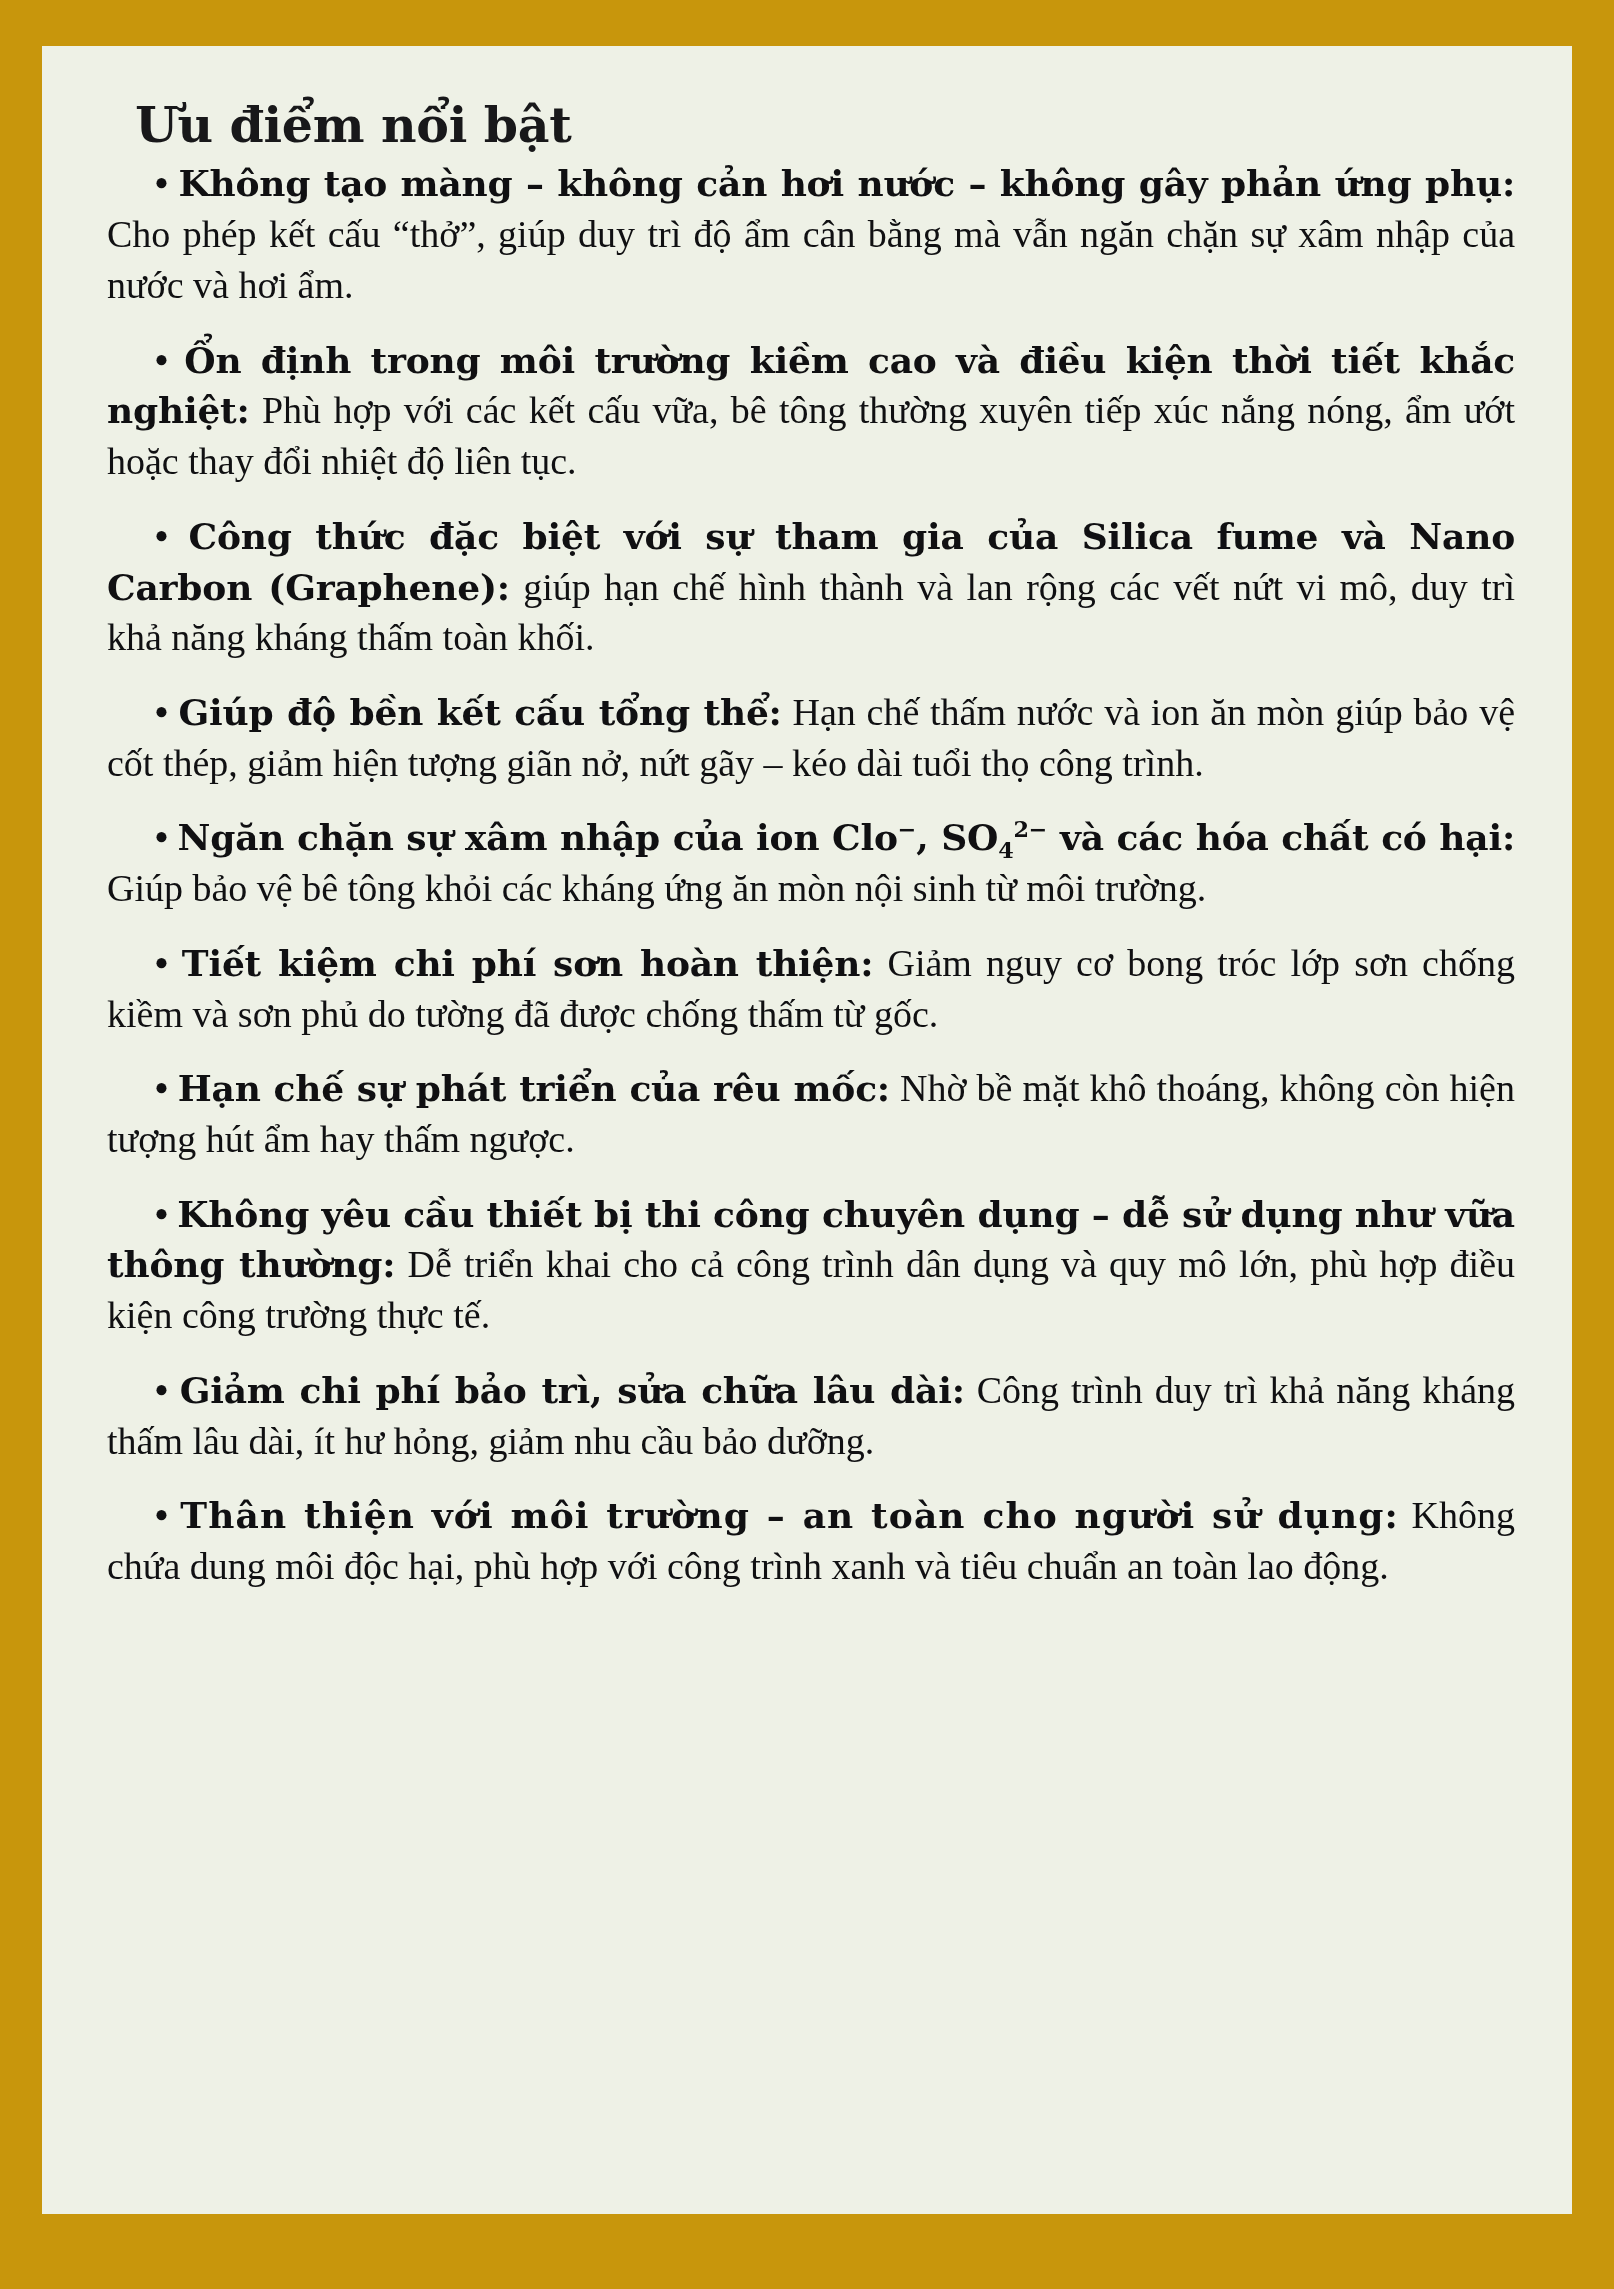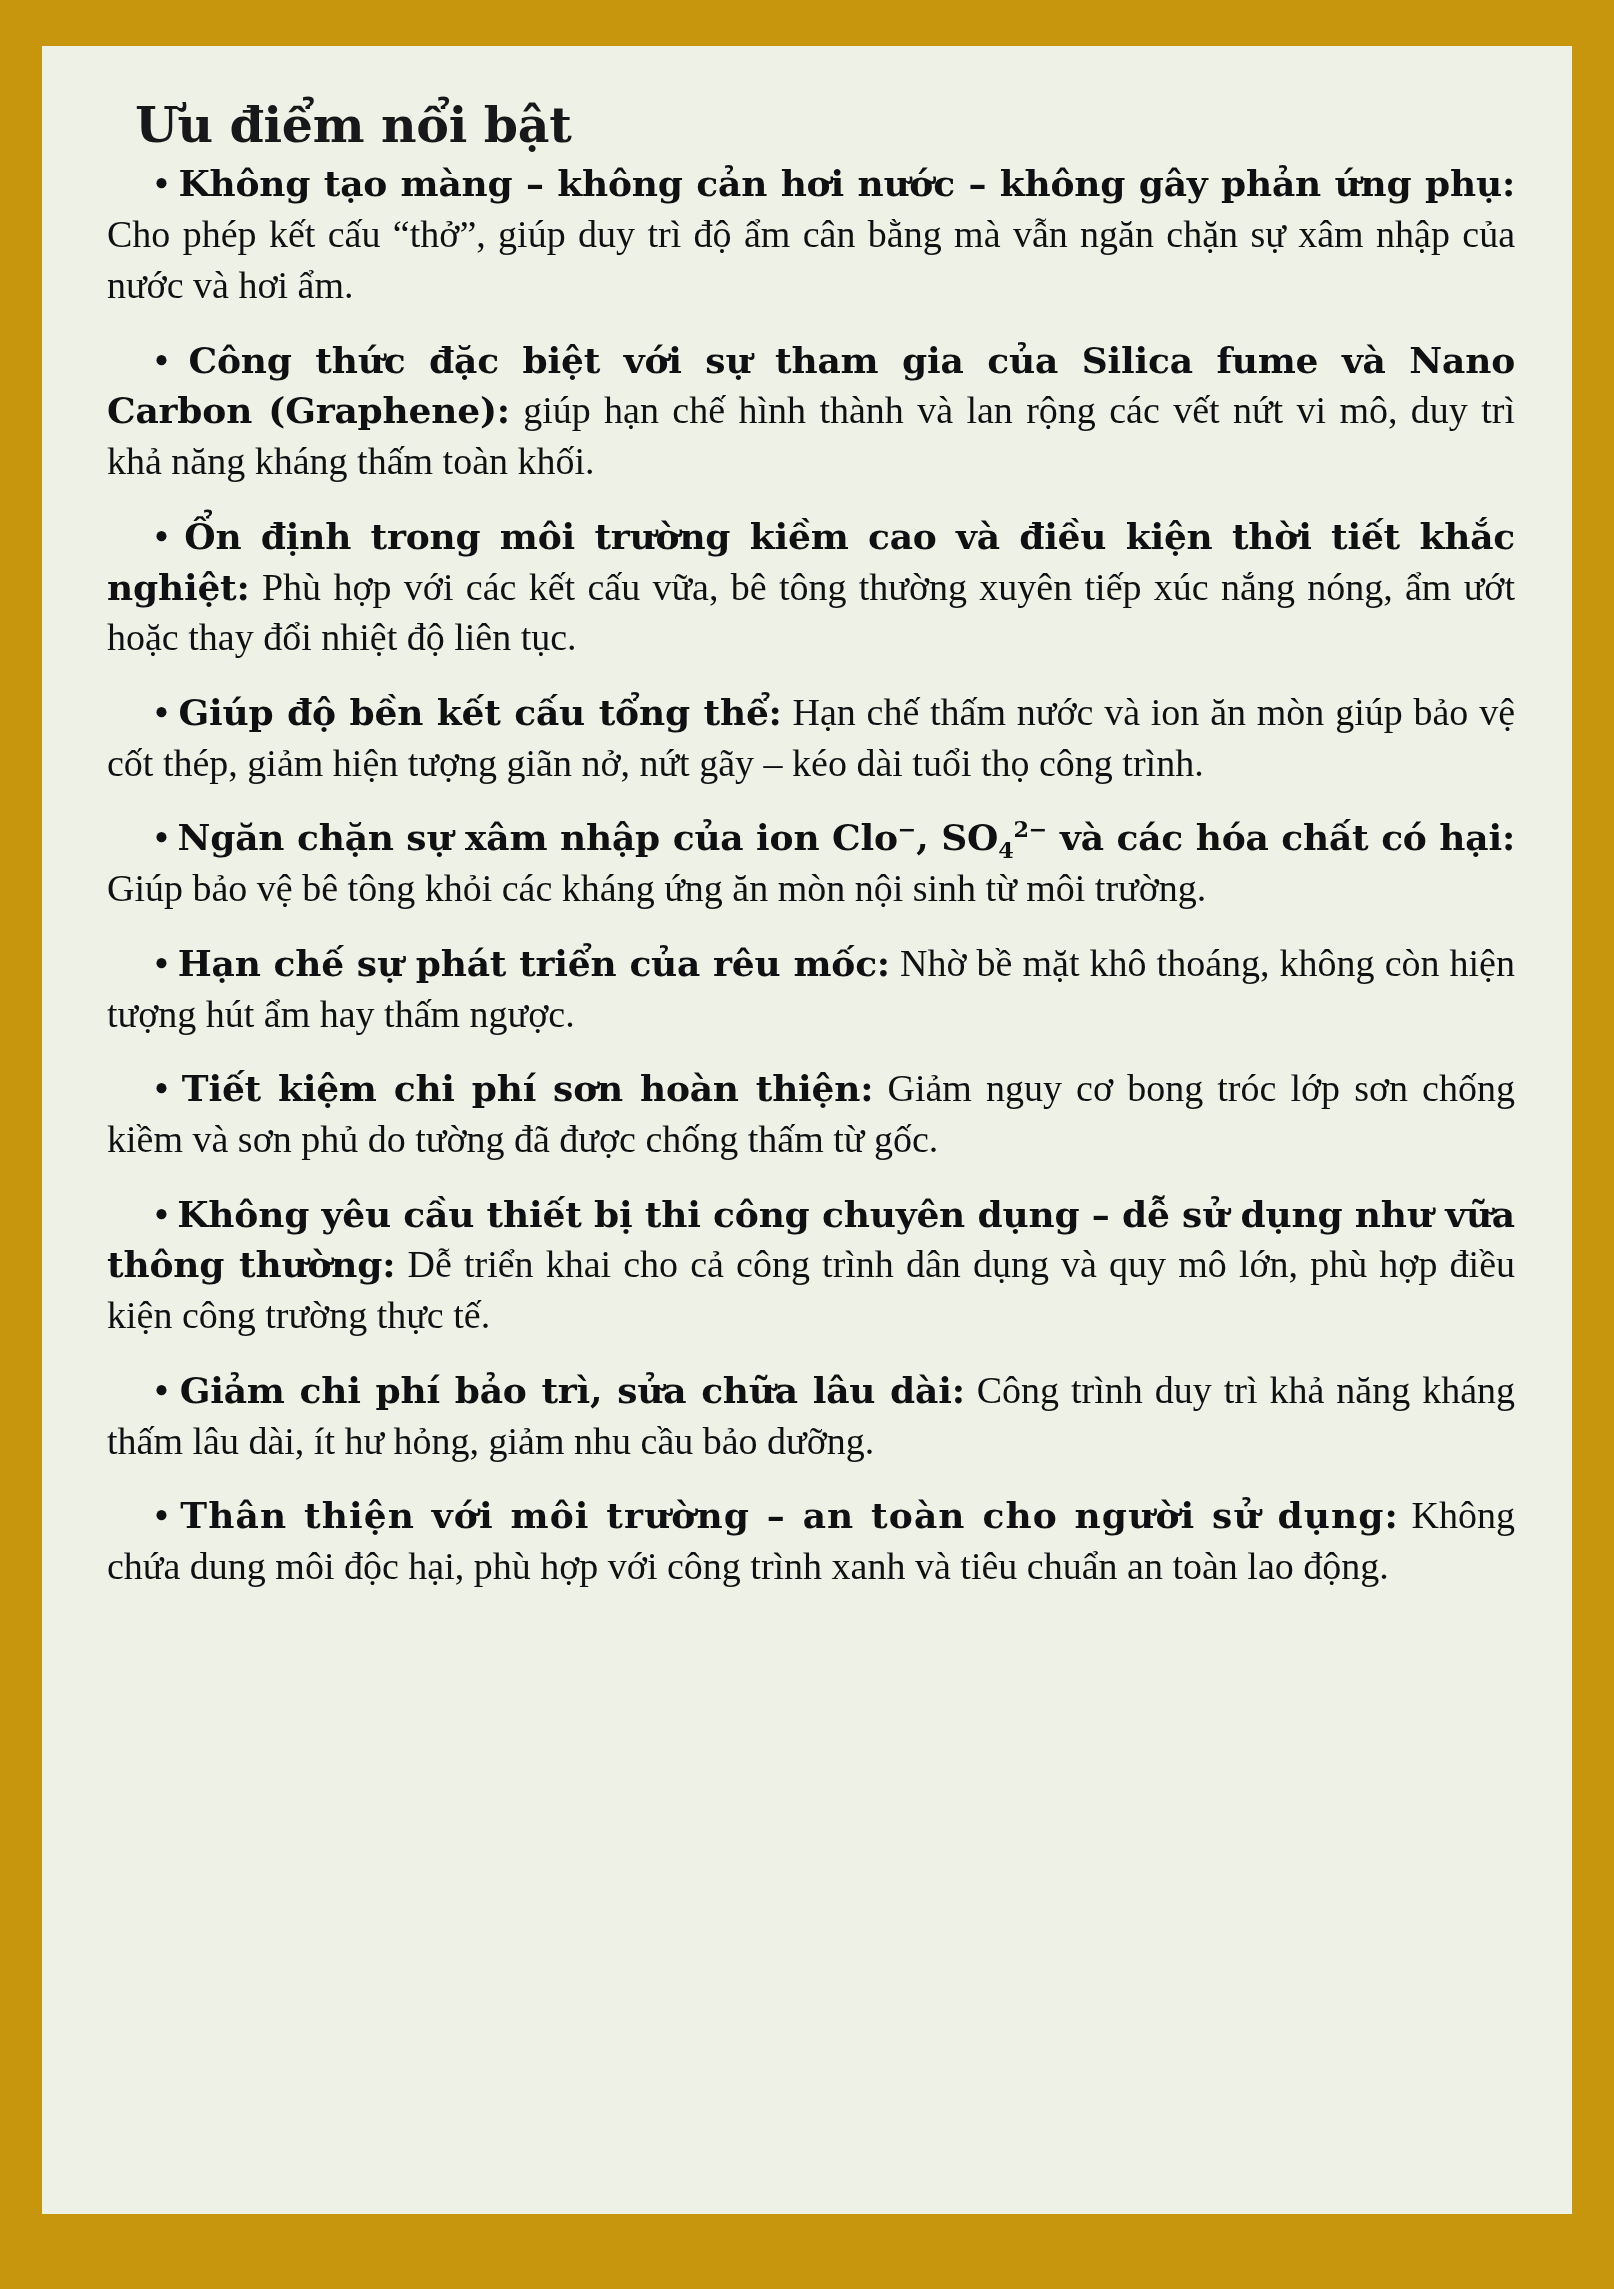--- a/index.html
+++ b/index.html
@@ -77,25 +77,25 @@
   }
 </style>
 </head>
 <body>
 
 <div class="page-frame">
   <div class="page-inner">
     <h1 class="doc-title">Ưu điểm nổi bật</h1>
     <ul class="bullets" id="bullet-list">
         <li class="bullet"><span class="dot">• </span><span class="lead">Không tạo màng – không cản hơi nước – không gây phản ứng phụ:</span><span class="rest"> Cho phép kết cấu “thở”, giúp duy trì độ ẩm cân bằng mà vẫn ngăn chặn sự xâm nhập của nước và hơi ẩm.</span></li>
+        <li class="bullet"><span class="dot">• </span><span class="lead">Ổn định trong môi trường kiềm cao và điều kiện thời tiết khắc nghiệt:</span><span class="rest"> Phù hợp với các kết cấu vữa, bê tông thường xuyên tiếp xúc nắng nóng, ẩm ướt hoặc thay đổi nhiệt độ liên tục.</span></li>
         <li class="bullet"><span class="dot">• </span><span class="lead">Công thức đặc biệt với sự tham gia của Silica fume và Nano Carbon (Graphene):</span><span class="rest"> giúp hạn chế hình thành và lan rộng các vết nứt vi mô, duy trì khả năng kháng thấm toàn khối.</span></li>
-        <li class="bullet"><span class="dot">• </span><span class="lead">Ổn định trong môi trường kiềm cao và điều kiện thời tiết khắc nghiệt:</span><span class="rest"> Phù hợp với các kết cấu vữa, bê tông thường xuyên tiếp xúc nắng nóng, ẩm ướt hoặc thay đổi nhiệt độ liên tục.</span></li>
         <li class="bullet"><span class="dot">• </span><span class="lead">Giúp độ bền kết cấu tổng thể:</span><span class="rest"> Hạn chế thấm nước và ion ăn mòn giúp bảo vệ cốt thép, giảm hiện tượng giãn nở, nứt gãy – kéo dài tuổi thọ công trình.</span></li>
         <li class="bullet"><span class="dot">• </span><span class="lead">Ngăn chặn sự xâm nhập của ion Clo<sup>−</sup>, SO<sub>4</sub><sup>2−</sup> và các hóa chất có hại:</span><span class="rest"> Giúp bảo vệ bê tông khỏi các kháng ứng ăn mòn nội sinh từ môi trường.</span></li>
+        <li class="bullet"><span class="dot">• </span><span class="lead">Tiết kiệm chi phí sơn hoàn thiện:</span><span class="rest"> Giảm nguy cơ bong tróc lớp sơn chống kiềm và sơn phủ do tường đã được chống thấm từ gốc.</span></li>
         <li class="bullet"><span class="dot">• </span><span class="lead">Hạn chế sự phát triển của rêu mốc:</span><span class="rest"> Nhờ bề mặt khô thoáng, không còn hiện tượng hút ẩm hay thấm ngược.</span></li>
-        <li class="bullet"><span class="dot">• </span><span class="lead">Tiết kiệm chi phí sơn hoàn thiện:</span><span class="rest"> Giảm nguy cơ bong tróc lớp sơn chống kiềm và sơn phủ do tường đã được chống thấm từ gốc.</span></li>
         <li class="bullet"><span class="dot">• </span><span class="lead">Không yêu cầu thiết bị thi công chuyên dụng – dễ sử dụng như vữa thông thường:</span><span class="rest"> Dễ triển khai cho cả công trình dân dụng và quy mô lớn, phù hợp điều kiện công trường thực tế.</span></li>
         <li class="bullet"><span class="dot">• </span><span class="lead">Giảm chi phí bảo trì, sửa chữa lâu dài:</span><span class="rest"> Công trình duy trì khả năng kháng thấm lâu dài, ít hư hỏng, giảm nhu cầu bảo dưỡng.</span></li>
         <li class="bullet spaced"><span class="dot">• </span><span class="lead">Thân thiện với môi trường – an toàn cho người sử dụng:</span><span class="rest"> Không chứa dung môi độc hại, phù hợp với công trình xanh và tiêu chuẩn an toàn lao động.</span></li>
       </ul>
   </div>
 </div>
 
 
 </body></html>

